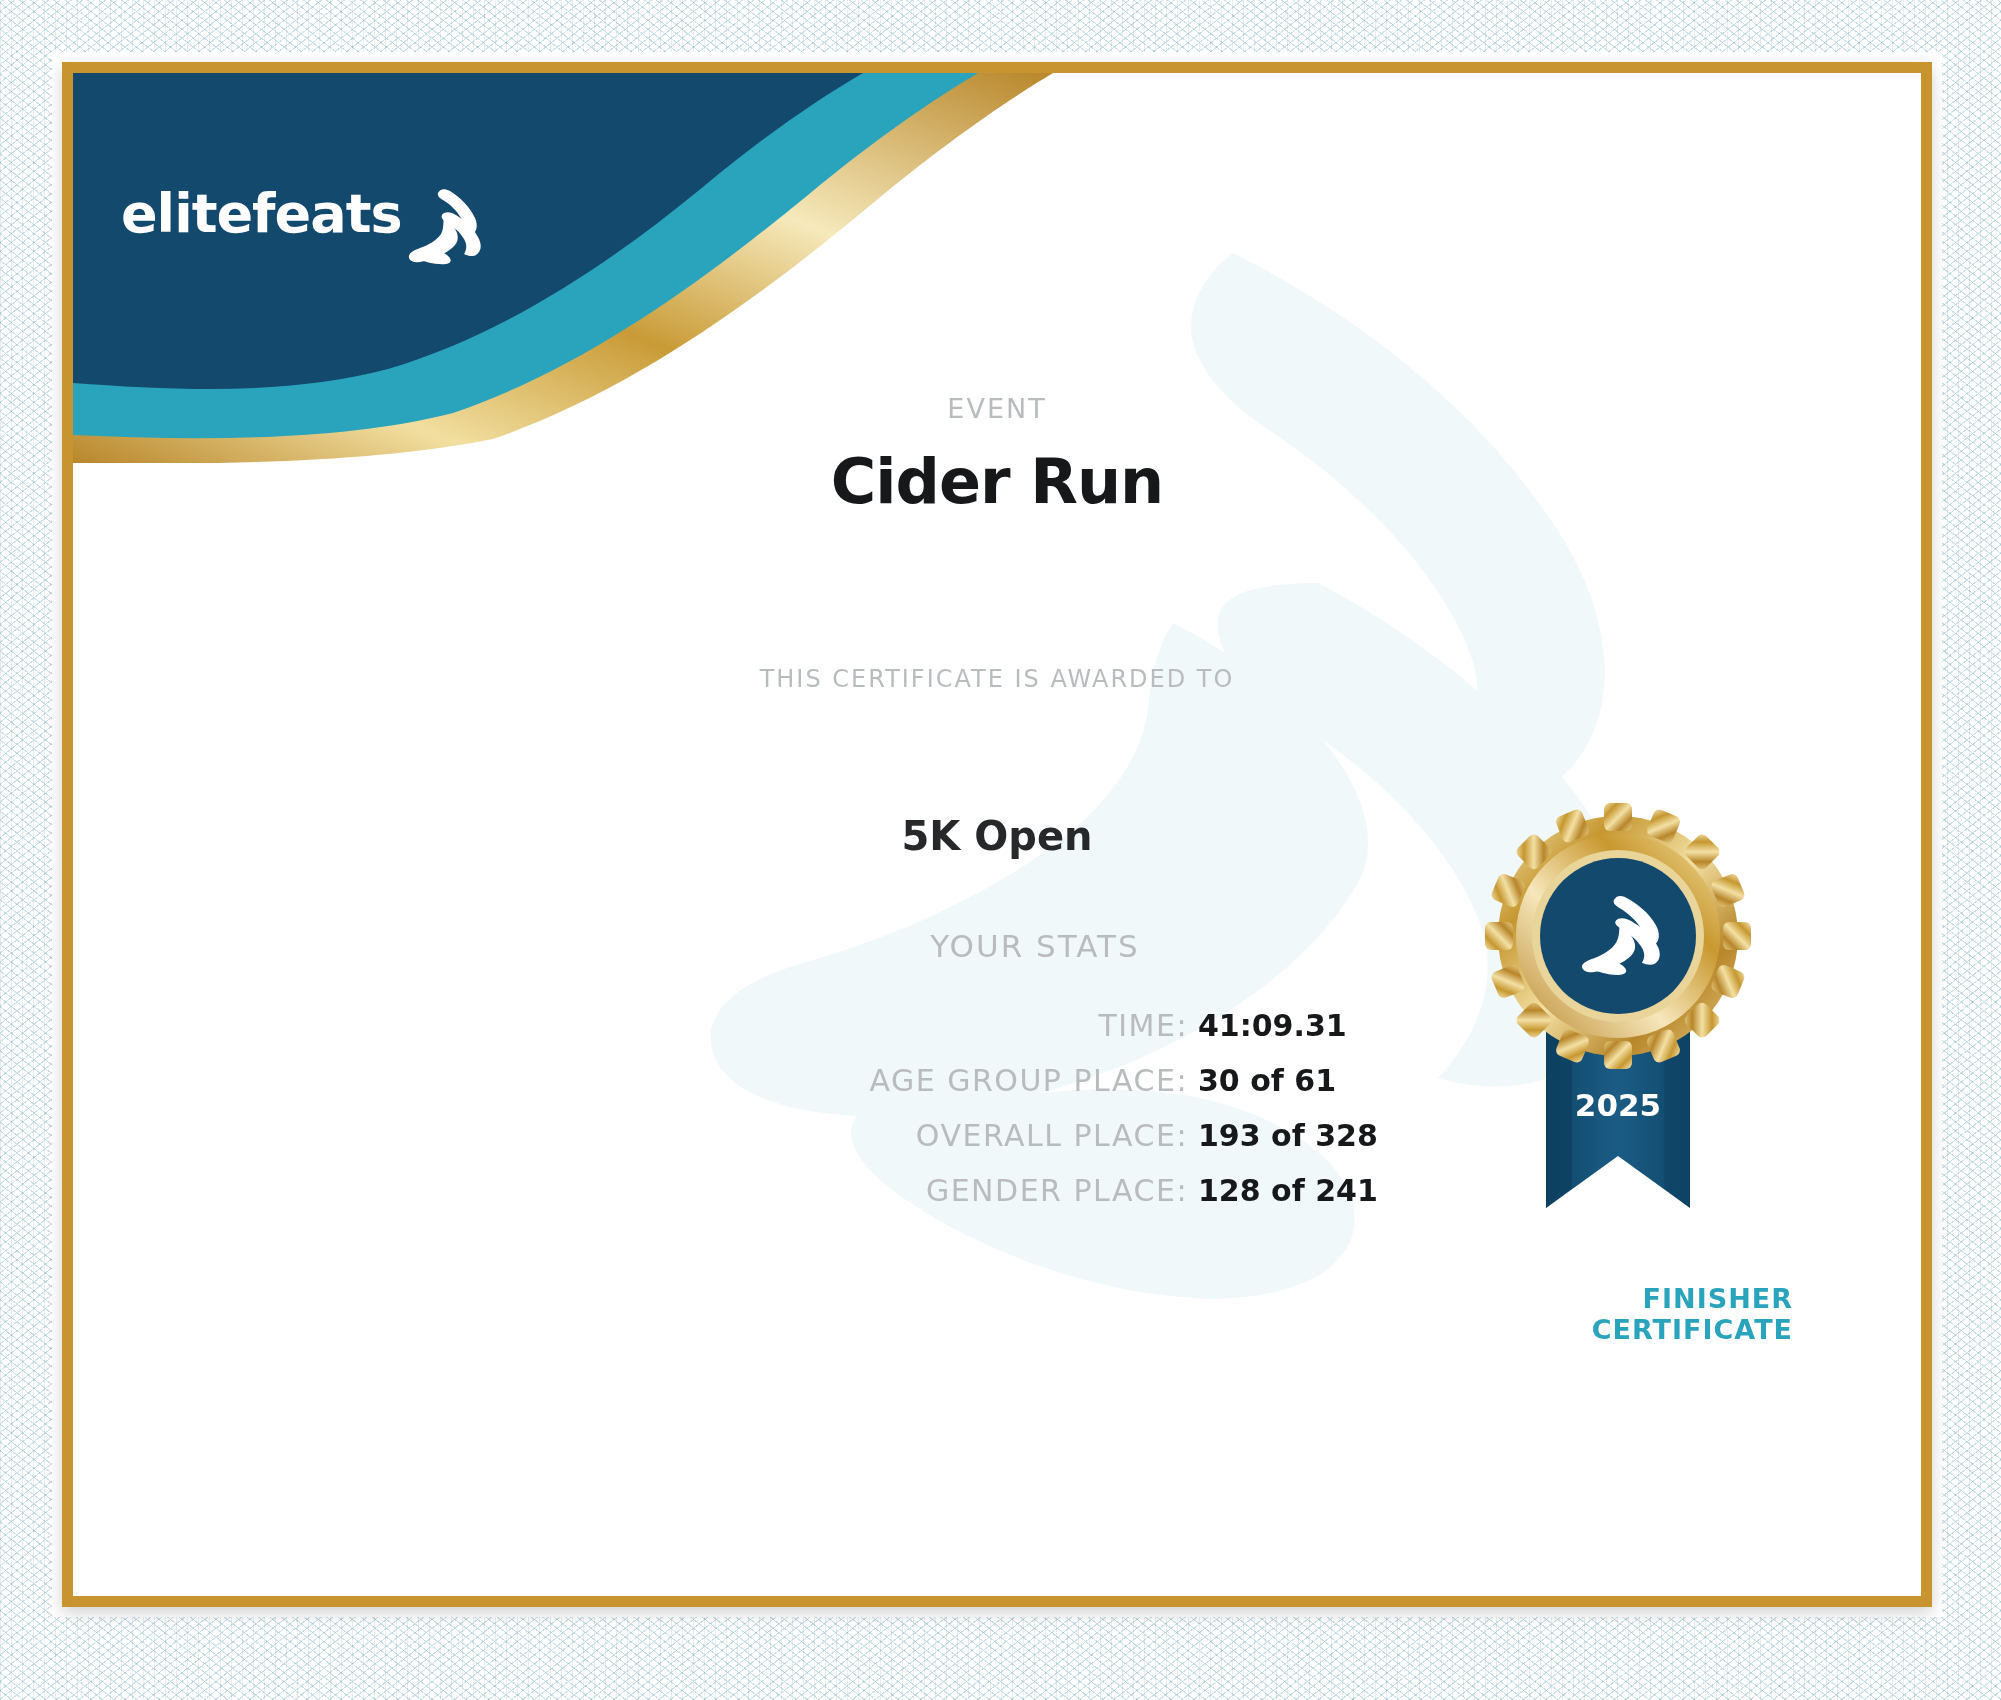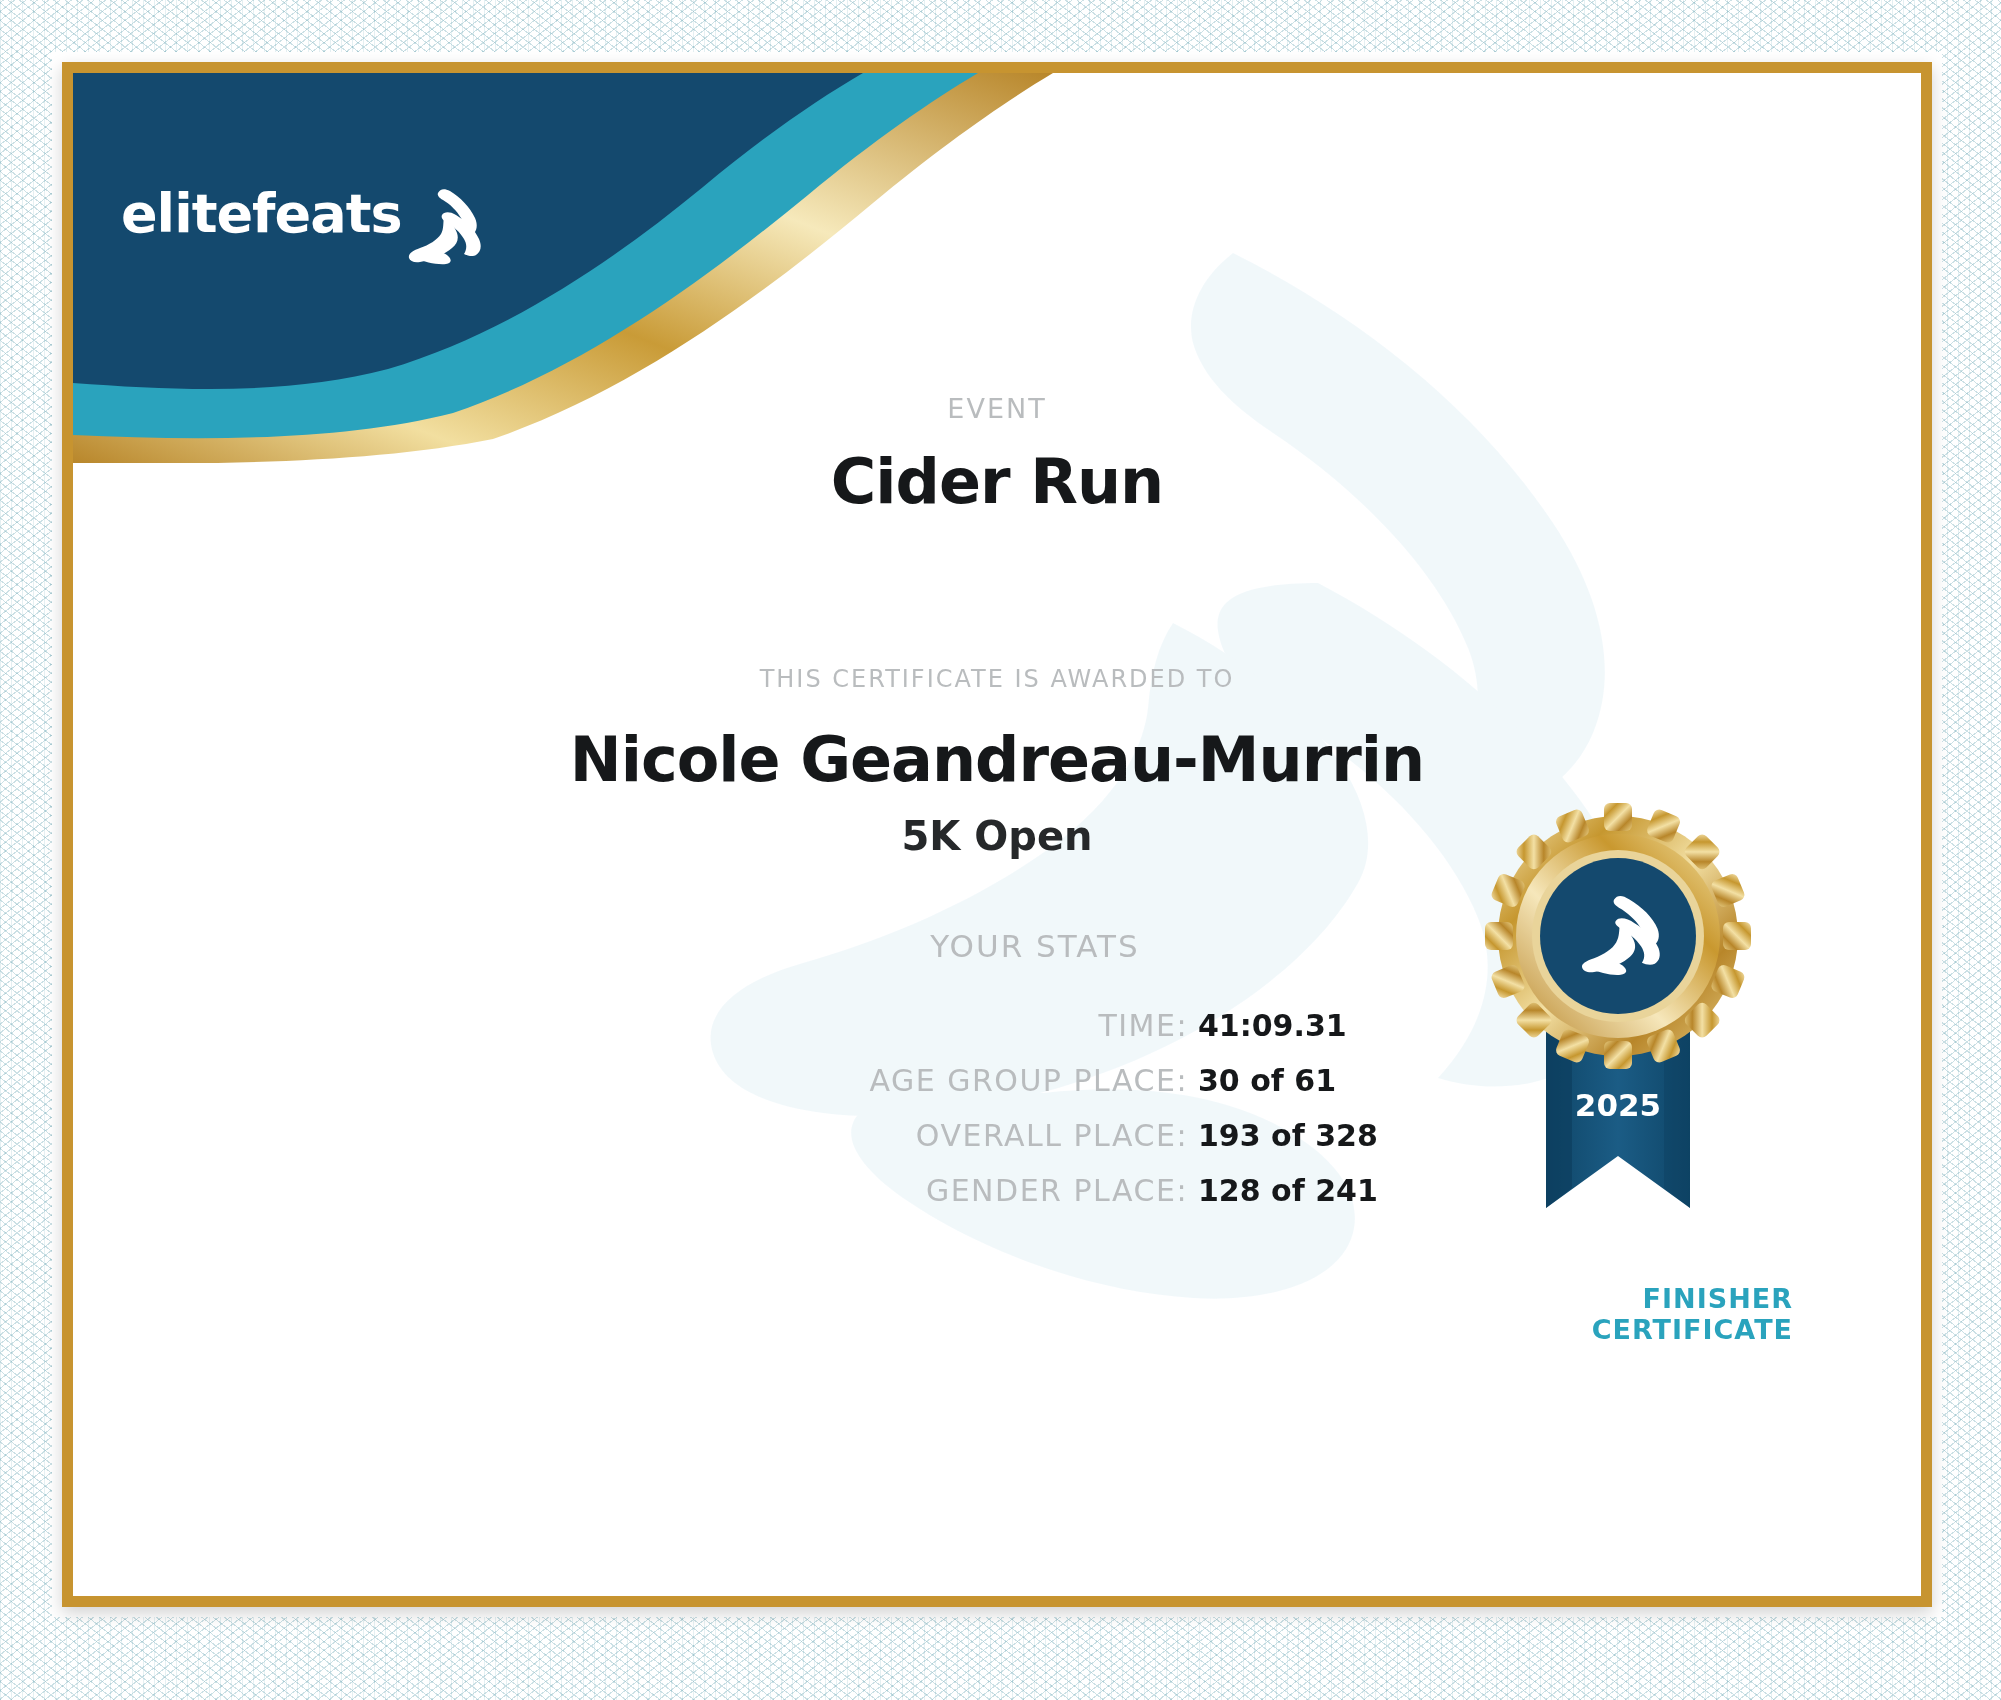--- a/index.html
+++ b/index.html
@@ -285,21 +285,20 @@
           </g>
         </svg>
       </div>
 
       <div class="content">
 
         <div class="label event-label">EVENT</div>
         <div class="event-name">Cider Run</div>
 
         <div class="label awarded-label">THIS CERTIFICATE IS AWARDED TO</div>
-        <div class="recipient">Nicole Geandreau-Murrin</div>
         <div class="division">5K Open</div>
 
         <div class="label stats-label">YOUR STATS</div>
 
         <div class="stats">
           <div class="stat-row">
             <span class="stat-key">TIME:</span>
             <span class="stat-val">41:09.31</span>
           </div>
           <div class="stat-row">

